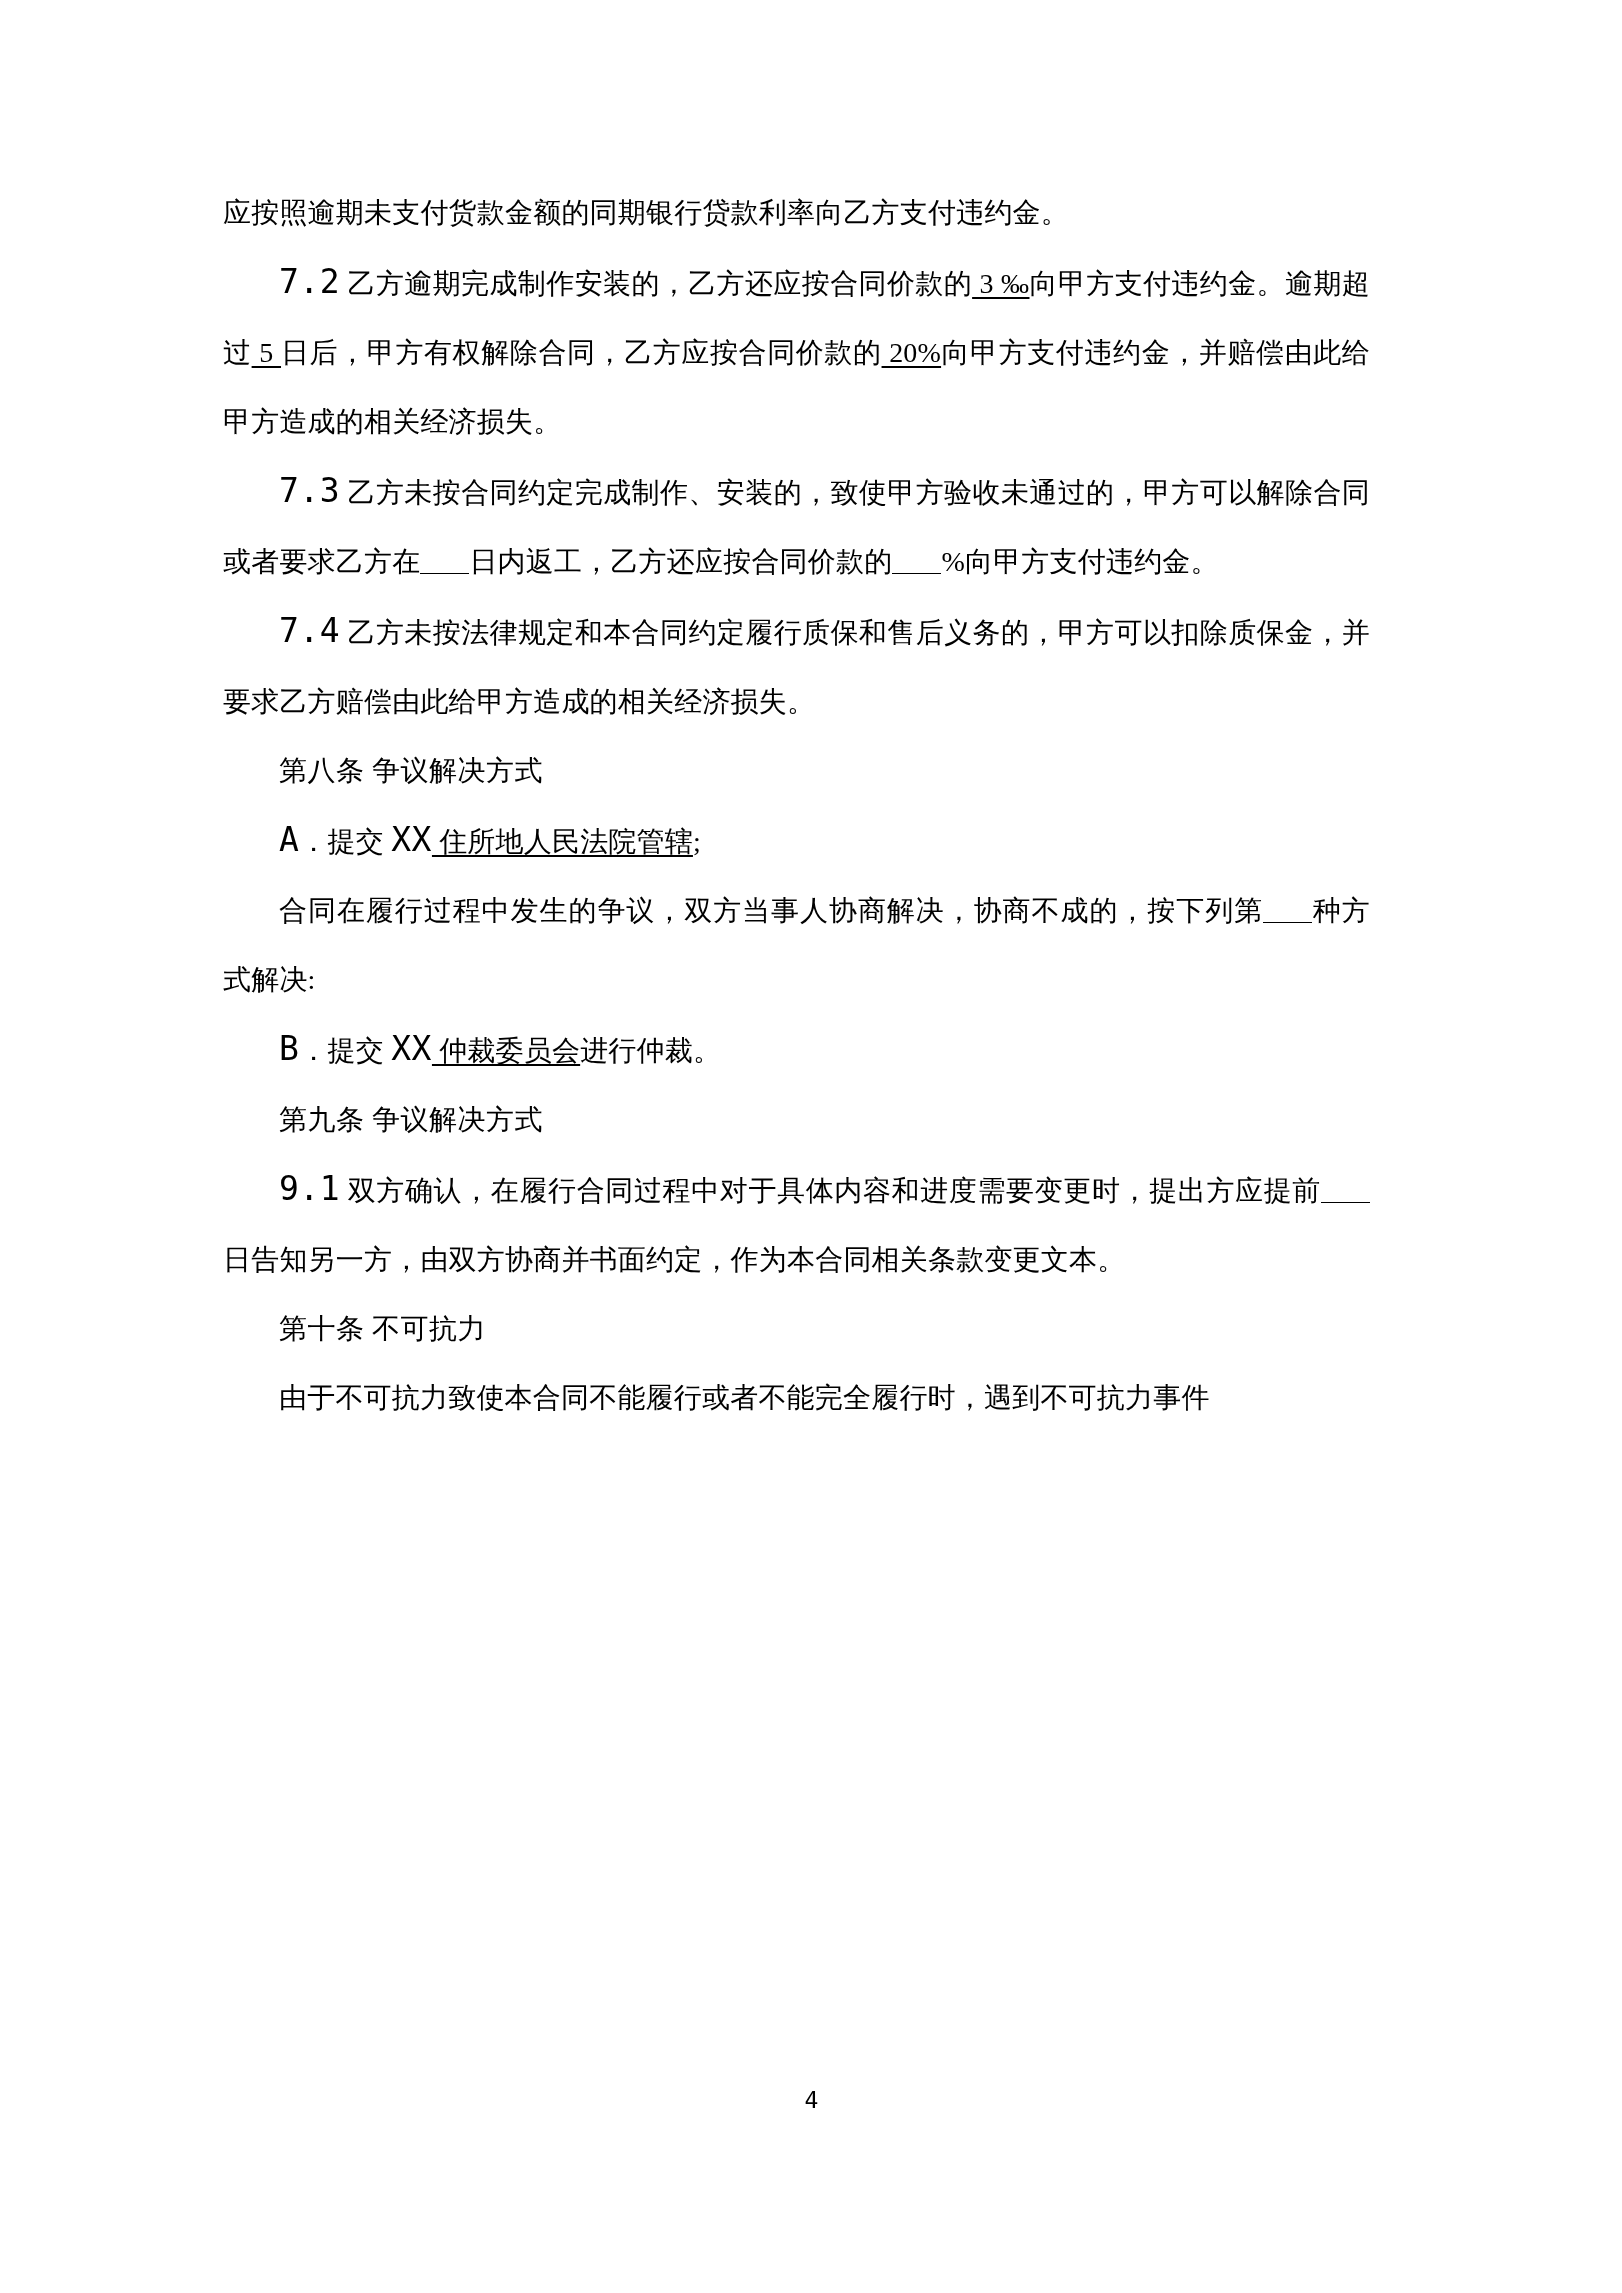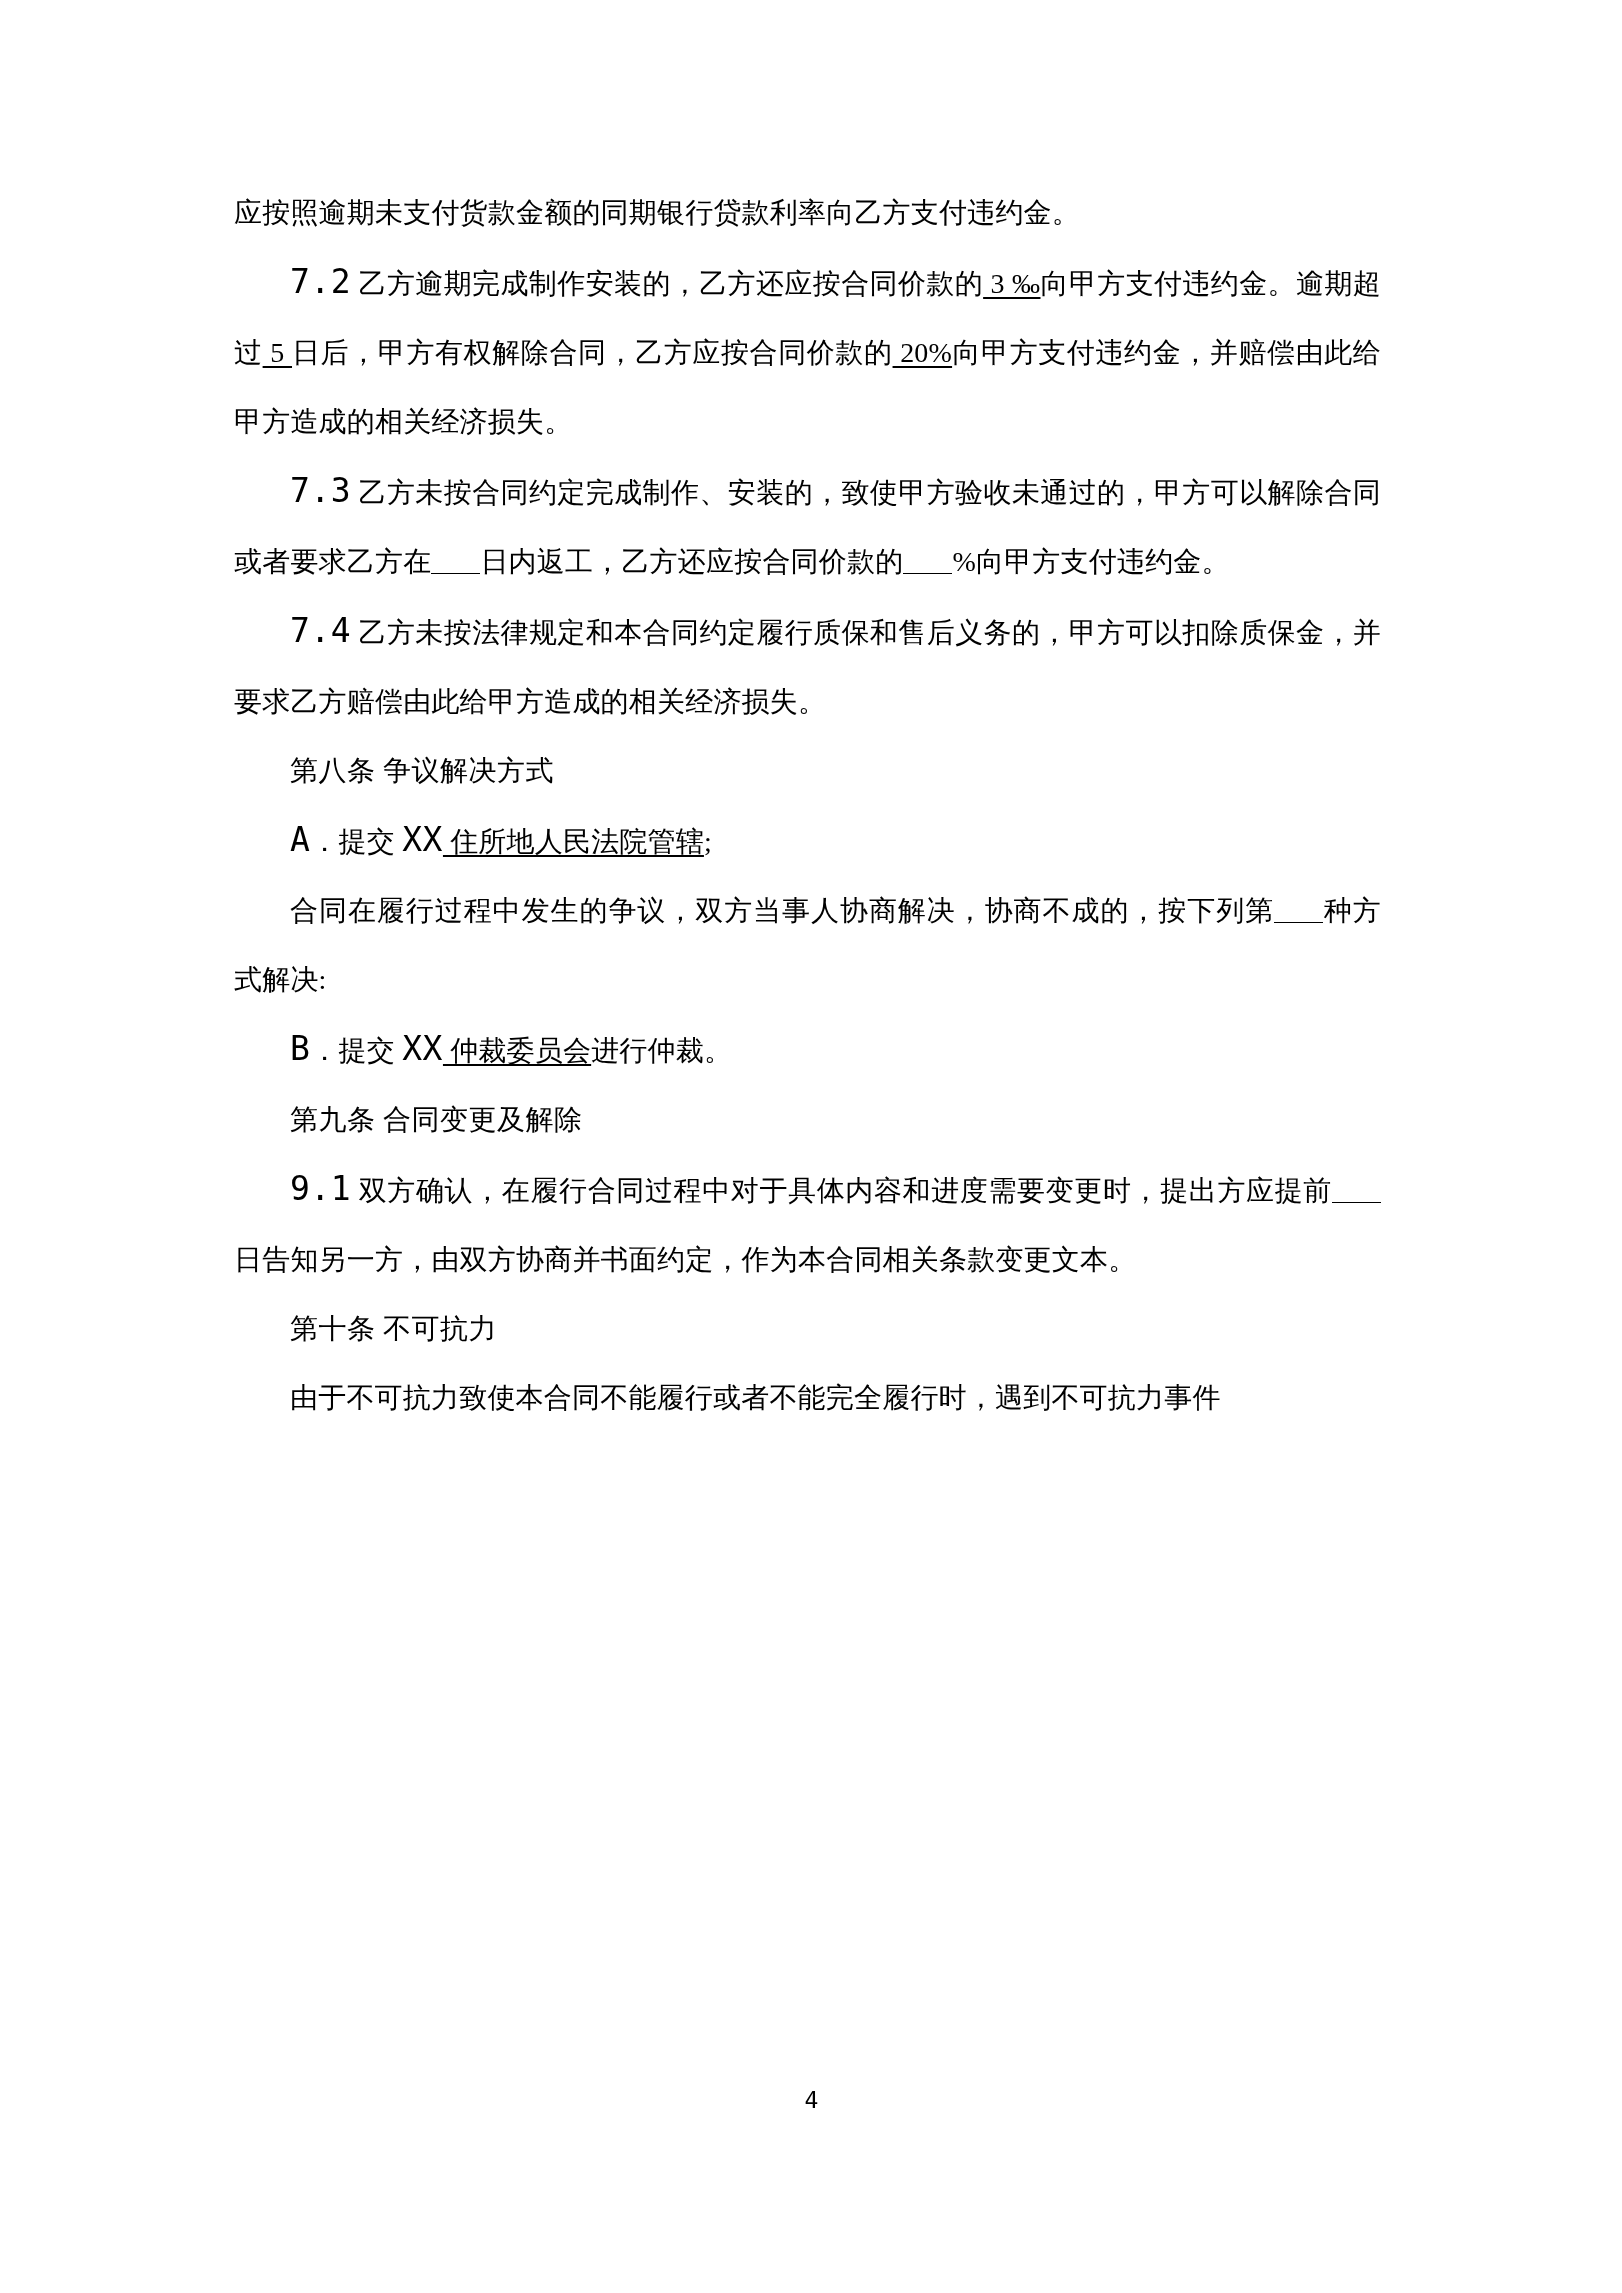--- a/index.html
+++ b/index.html
@@ -12,21 +12,21 @@
     width: 1623px;
     height: 2294px;
     background: #ffffff;
     box-sizing: border-box;
     font-family: "Liberation Serif", "DejaVu Serif", serif;
     color: #000000;
     overflow: hidden;
   }
   .content {
     position: absolute;
-    left: 234px;
+    left: 223px;
     top: 178px;
     width: 1147px;
   }
   p {
     margin: 0 0 0 0;
     font-size: 28px;
     line-height: 69px;
     letter-spacing: 0.2px;
     text-align: justify;
     text-justify: inter-ideograph;
@@ -72,20 +72,20 @@
 <div class="page">
   <div class="content">
       <p><span>应按照逾期未支付货款金额的同期银行贷款利率向乙方支付违约金。</span></p>
       <p class="indent"><span class="latin">7.2</span><span> 乙方逾期完成制作安装的，乙方还应按合同价款的</span><span class="u"> 3 ‰</span><span>向甲方支付违约金。逾期超过</span><span class="u"> 5 </span><span>日后，甲方有权解除合同，乙方应按合同价款的</span><span class="u"> 20%</span><span>向甲方支付违约金，并赔偿由此给甲方造成的相关经济损失。</span></p>
       <p class="indent"><span class="latin">7.3</span><span> 乙方未按合同约定完成制作、安装的，致使甲方验收未通过的，甲方可以解除合同或者要求乙方在</span><span class="blank"></span><span>日内返工，乙方还应按合同价款的</span><span class="blank"></span><span>%向甲方支付违约金。</span></p>
       <p class="indent"><span class="latin">7.4</span><span> 乙方未按法律规定和本合同约定履行质保和售后义务的，甲方可以扣除质保金，并要求乙方赔偿由此给甲方造成的相关经济损失。</span></p>
       <p class="heading"><span>第八条  争议解决方式</span></p>
       <p class="indent"><span class="latin">A</span><span>．提交 </span><span class="latin">XX</span><span class="u"> 住所地人民法院管辖</span><span>;</span></p>
       <p class="indent"><span>合同在履行过程中发生的争议，双方当事人协商解决，协商不成的，按下列第</span><span class="blank"></span><span>种方式解决:</span></p>
       <p class="indent"><span class="latin">B</span><span>．提交 </span><span class="latin">XX</span><span class="u"> 仲裁委员会</span><span>进行仲裁。</span></p>
-      <p class="heading"><span>第九条  合同变更及解除</span></p>
+      <p class="heading"><span>第九条  争议解决方式</span></p>
       <p class="indent"><span class="latin">9.1</span><span> 双方确认，在履行合同过程中对于具体内容和进度需要变更时，提出方应提前</span><span class="blank"></span><span>日告知另一方，由双方协商并书面约定，作为本合同相关条款变更文本。</span></p>
       <p class="heading"><span>第十条  不可抗力</span></p>
       <p class="indent"><span>由于不可抗力致使本合同不能履行或者不能完全履行时，遇到不可抗力事件</span></p>
     </div>
   <div class="footer-num">4</div>
 </div>
 
 
 </body></html>

